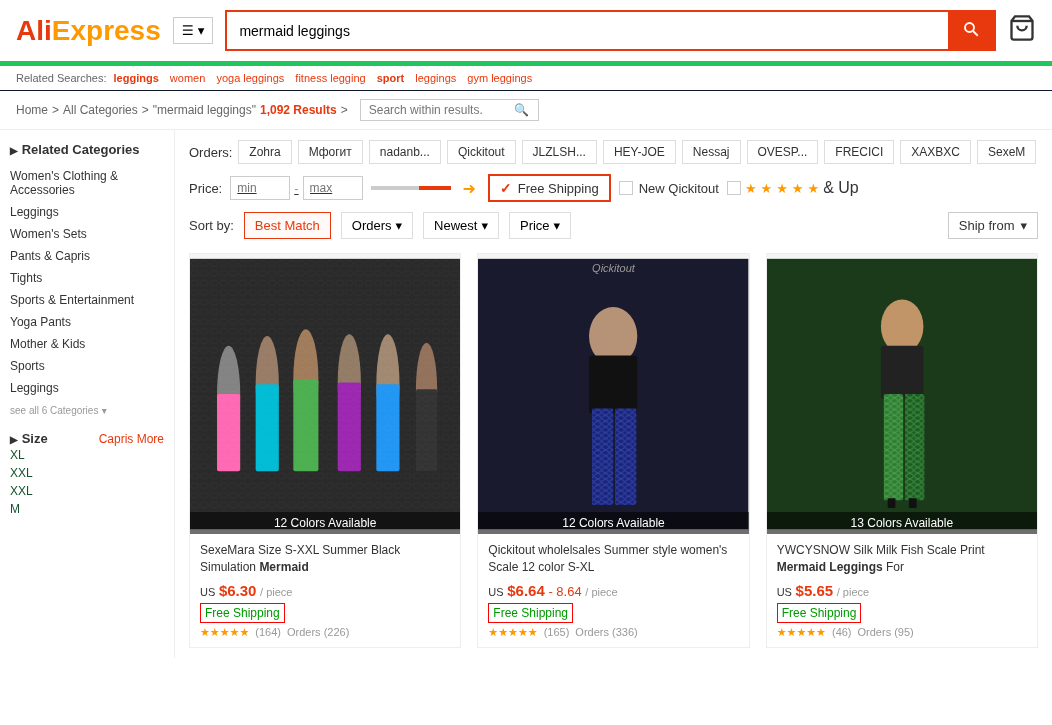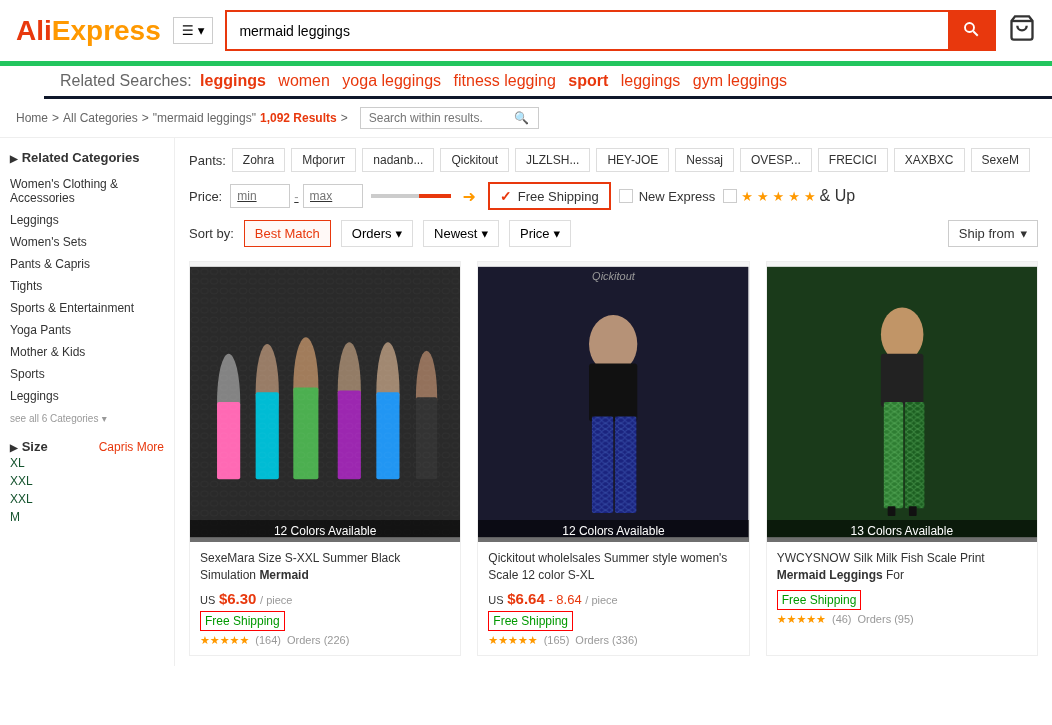--- a/index.html
+++ b/index.html
@@ -10,21 +10,21 @@
     .logo { font-size: 28px; font-weight: bold; color: #e8380d; font-family: Arial, sans-serif; }
     .logo span { color: #f90; }
     .menu-btn { border: 1px solid #ccc; background: #fff; padding: 5px 8px; cursor: pointer; display: flex; align-items: center; gap: 4px; }
     .search-bar { flex: 1; display: flex; border: 2px solid #e8380d; }
     .search-bar input { flex: 1; padding: 8px 12px; border: none; outline: none; font-size: 14px; }
     .search-btn { background: #e8380d; border: none; padding: 8px 14px; cursor: pointer; }
     .search-btn svg { fill: white; width: 18px; height: 18px; }
     .cart-btn { font-size: 22px; cursor: pointer; color: #333; position: relative; }
 
     
-    .related-searches { padding: 6px 16px; font-size: 16px; color: #666; border-bottom: 3px solid #0f172a; margin-left: 44px; }
+    .related-searches { padding: 6px 16px; font-size: 11px; color: #666; border-bottom: 1px solid #0f172a; }
     .related-searches a { color: #e8380d; text-decoration: none; margin: 0 4px; }
 
     
     .breadcrumb { padding: 8px 16px; font-size: 12px; color: #666; display: flex; align-items: center; gap: 4px; border-bottom: 1px solid #eee; }
     .breadcrumb a { color: #666; text-decoration: none; }
     .breadcrumb .result-count { color: #e8380d; font-weight: bold; }
     .breadcrumb .search-within { display: flex; align-items: center; margin-left: 8px; border: 1px solid #ccc; padding: 3px 8px; gap: 6px; }
     .breadcrumb .search-within input { border: none; outline: none; font-size: 12px; color: #999; width: 140px; }
 
     
@@ -180,21 +180,21 @@
         <div class="size-item">XXL</div>
         <div class="size-item">XXL</div>
         <div class="size-item">M</div>
       </div>
     </div>
   </div>
 
   <div class="content">
 
     <div class="brands-row">
-      <span class="brands-label">Pants:</span>
+      <span class="brands-label">Orders:</span>
       <div class="brand-tag">Zohra</div>
       <div class="brand-tag">Мфогит</div>
       <div class="brand-tag">nadanb...</div>
       <div class="brand-tag">Qickitout</div>
       <div class="brand-tag">JLZLSH...</div>
       <div class="brand-tag">HEY-JOE</div>
       <div class="brand-tag">Nessaj</div>
       <div class="brand-tag">OVESP...</div>
       <div class="brand-tag">FRECICI</div>
       <div class="brand-tag">XAXBXC</div>
@@ -212,21 +212,21 @@
         <div style="width:60%; height:4px; background:#ccc;"></div>
         <div style="width:40%; height:4px; background:#e8380d;"></div>
       </div>
       <span class="arrow-indicator">➜</span>
       <div class="free-shipping-box">
         <span class="free-shipping-check">✓</span>
         <span class="free-shipping-label">Free Shipping</span>
       </div>
       <div class="new-arrivals-box">
         <span class="checkbox-empty"></span>
-        <span>New Express</span>
+        <span>New Qickitout</span>
       </div>
       <div class="stars-filter">
         <span class="checkbox-empty"></span>
         <span class="star-filled">★</span>
         <span class="star-filled">★</span>
         <span class="star-filled">★</span>
         <span class="star-filled">★</span>
         <span class="star-filled">★</span>
         <span class="and-up">&amp; Up</span>
       </div>
@@ -366,20 +366,25 @@
 
             <rect x="125" y="248" width="8" height="10" fill="#111" rx="1"></rect>
             <rect x="147" y="248" width="8" height="10" fill="#111" rx="1"></rect>
           </svg>
           <div class="colors-available">13 Colors Available</div>
         </div>
         <div class="product-info">
           <div class="product-title">
             <span>YWCYSNOW Silk Milk Fish Scale Print</span> <strong>Mermaid Leggings</strong> <span> For</span>
           </div>
+          <div class="product-price">
+            <span class="currency">US</span>
+            <span class="amount">$5.65</span>
+            <span class="price-per">/ piece</span>
+          </div>
           <div style="border:1px solid red; display:inline-block;">
             <span style="color:#009900; font-size:12px; padding:2px 4px; display:inline-block;">Free Shipping</span>
           </div>
           <div class="product-rating">
             <span class="stars-small">★★★★★</span>
             <span>(46)</span>
             <span>Orders (95)</span>
           </div>
         </div>
       </div>

